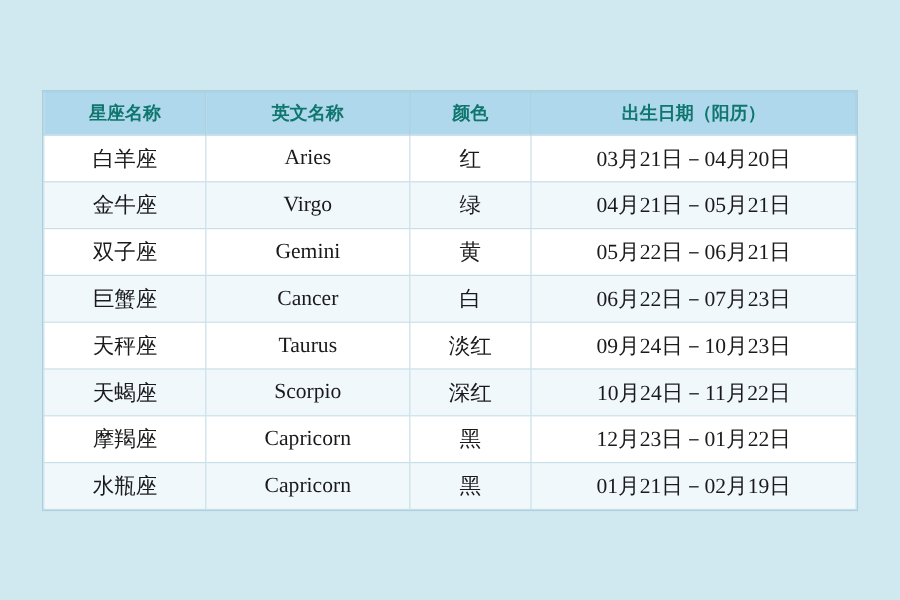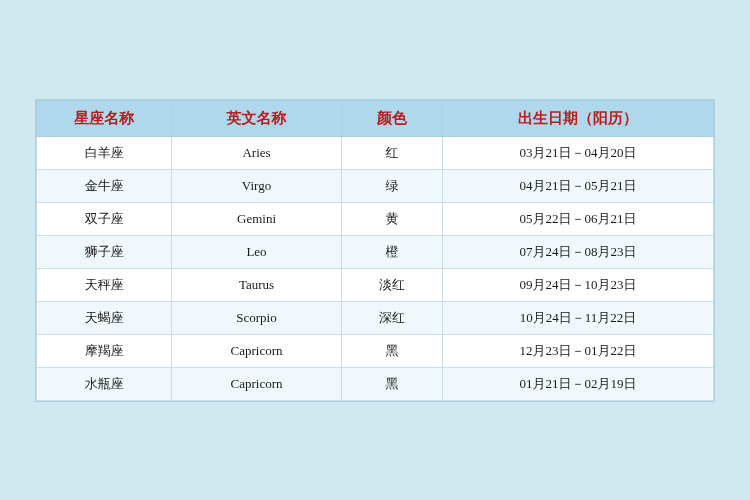--- a/index.html
+++ b/index.html
@@ -21,33 +21,33 @@
       width: 100%;
       border-collapse: collapse;
     }
     thead tr {
       background-color: #b0d8ec;
     }
     thead th {
       padding: 8px 4px;
       font-size: 15px;
       font-weight: bold;
-      color: #b91c1c;
+      color: #0f766e;
       border: 1px solid #aacfdf;
       text-align: center;
     }
     tbody tr {
       background-color: #ffffff;
     }
     tbody tr:nth-child(even) {
       background-color: #f0f8fc;
     }
     tbody td {
       padding: 7px 4px;
-      font-size: 13px;
+      font-size: 18px;
       color: #1a1a1a;
       border: 1px solid #c8dfe8;
       text-align: center;
     }
     .col-cn { width: 20%; }
     .col-en { width: 25%; }
     .col-color { width: 15%; }
     .col-date { width: 40%; }
   </style>
 </head>
@@ -76,24 +76,24 @@
           <td>绿</td>
           <td>04月21日－05月21日</td>
         </tr>
         <tr>
           <td>双子座</td>
           <td>Gemini</td>
           <td>黄</td>
           <td>05月22日－06月21日</td>
         </tr>
         <tr>
-          <td>狮子座</td>
-          <td>Leo</td>
-          <td>橙</td>
-          <td>07月24日－08月23日</td>
+          <td>巨蟹座</td>
+          <td>Cancer</td>
+          <td>白</td>
+          <td>06月22日－07月23日</td>
         </tr>
         <tr>
           <td>天秤座</td>
           <td>Taurus</td>
           <td>淡红</td>
           <td>09月24日－10月23日</td>
         </tr>
         <tr>
           <td>天蝎座</td>
           <td>Scorpio</td>

